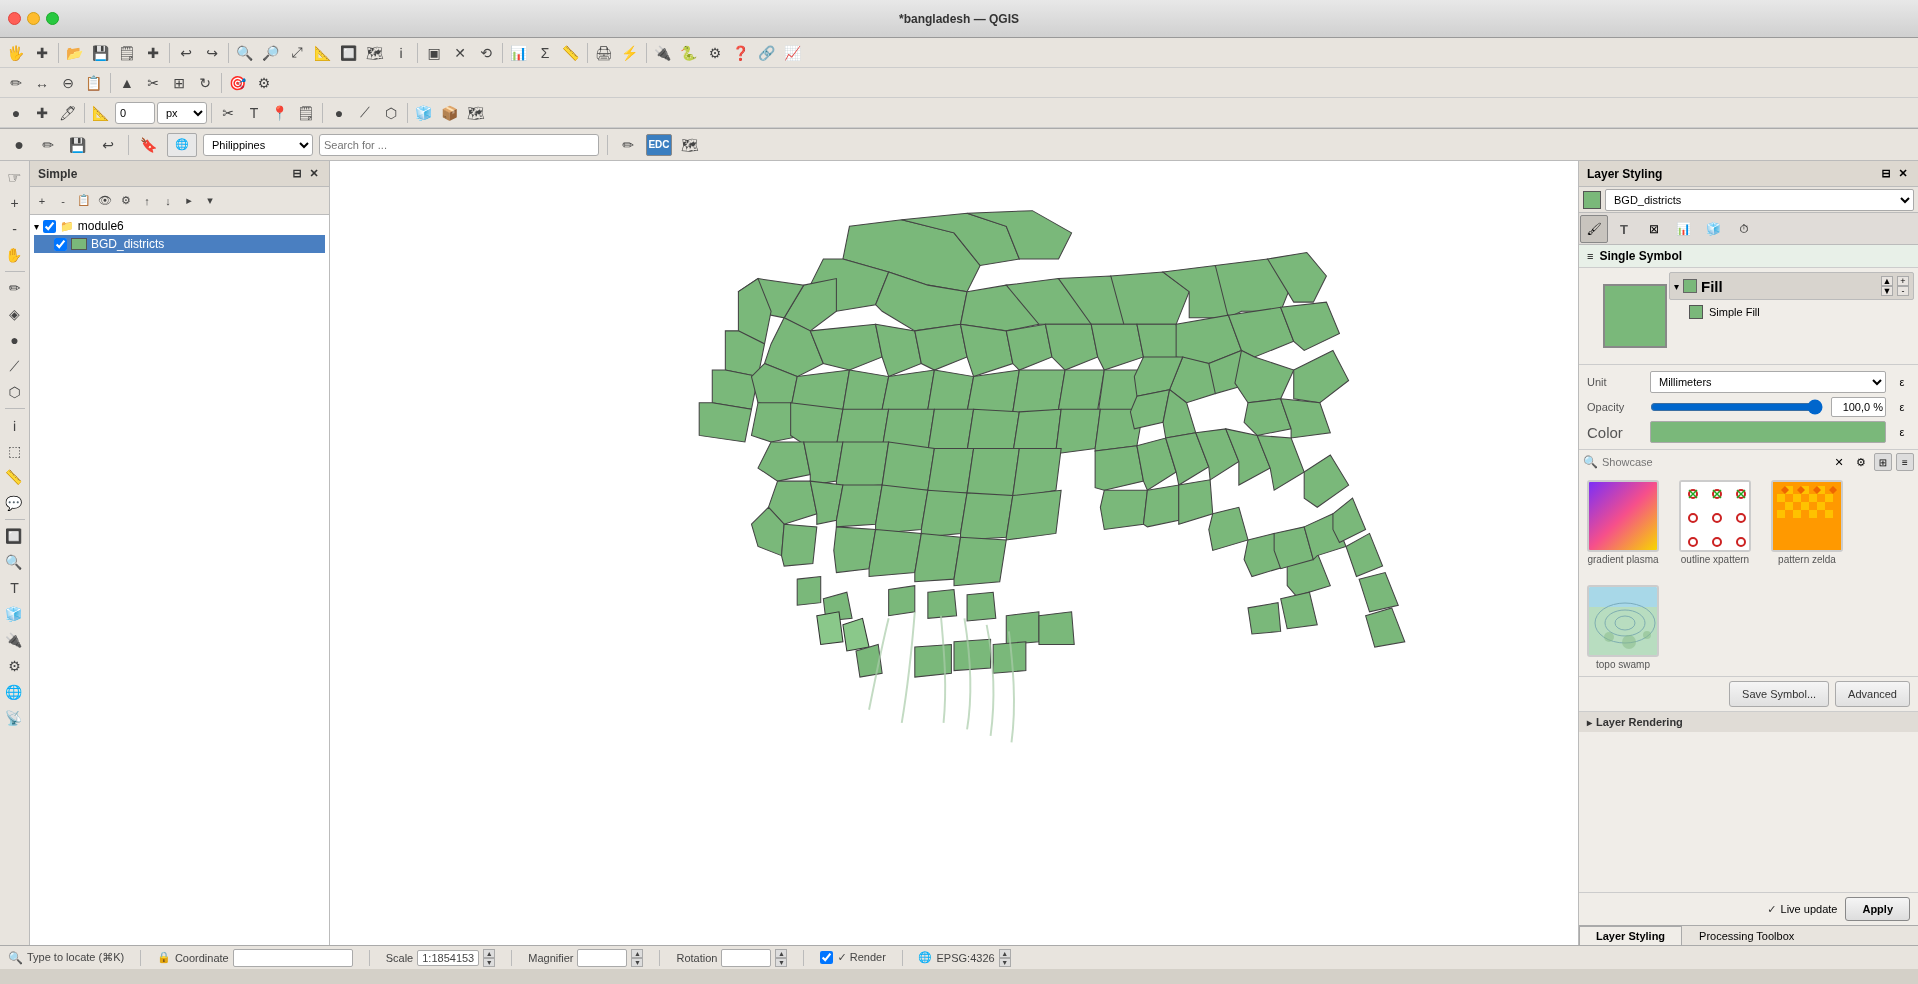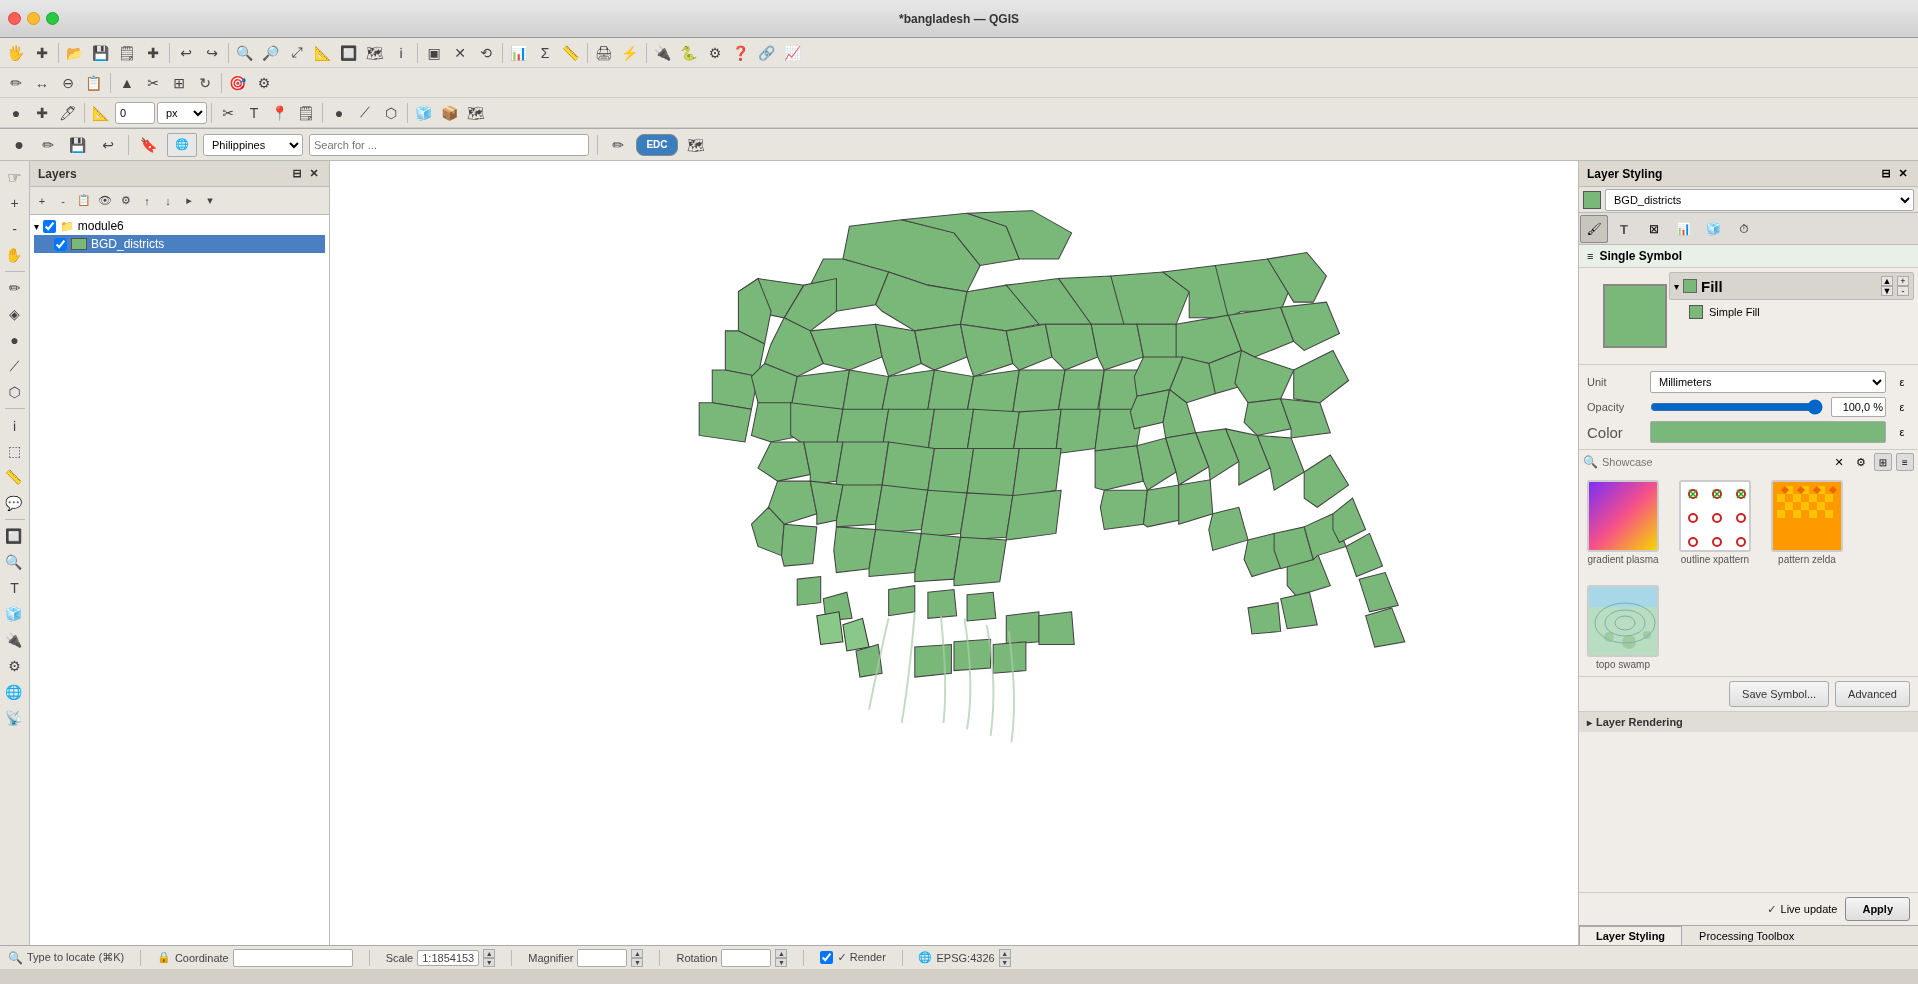--- a/index.html
+++ b/index.html
@@ -171,27 +171,27 @@
 </div>
 
 <div style="height:32px; background:#e8e4de; border-bottom:1px solid #bbb; display:flex; align-items:center; gap:6px; padding:0 8px;">
   <div class="tb-btn" style="width:22px; height:22px; font-size:16px;">●</div>
   <div class="tb-btn">✏</div>
   <div class="tb-btn">💾</div>
   <div class="tb-btn">↩</div>
   <div class="tb-separator"></div>
   <div class="tb-btn">🔖</div>
   <div class="tb-btn" style="font-size:11px; width:30px; background:#e8e8e8; border:1px solid #aaa; border-radius:2px; display:flex; align-items:center; justify-content:center;">🌐</div>
-  <select class="tb-input" style="width:100px;">
+  <select class="tb-input" style="width:110px;">
     <option>Philippines</option>
   </select>
   <input type="text" class="tb-input" style="width: 280px;" placeholder="Search for ...">
   <div class="tb-separator"></div>
   <div class="tb-btn">✏</div>
-  <div style="width:42px; height:22px; border:1px solid #888; background:#3a7ec0; border-radius:8px; display:flex; align-items:center; justify-content:center; color:white; font-size:10px; font-weight:bold; cursor:pointer;">EDC</div>
+  <div style="width:26px; height:22px; border:1px solid #888; background:#3a7ec0; border-radius:2px; display:flex; align-items:center; justify-content:center; color:white; font-size:10px; font-weight:bold; cursor:pointer;">EDC</div>
   <div class="tb-btn">🗺</div>
 </div>
 
 <div id="main" style="display:flex; height:calc(984px - 22px - 92px - 32px - 30px - 24px);">
 
   <div id="left-toolbar">
     <div class="tb-btn" style="font-size:16px;">☞</div>
     <div class="tb-btn">+</div>
     <div class="tb-btn">-</div>
     <div class="tb-btn">✋</div>
@@ -212,21 +212,21 @@
     <div class="tb-btn">T</div>
     <div class="tb-btn">🧊</div>
     <div class="tb-btn">🔌</div>
     <div class="tb-btn">⚙</div>
     <div class="tb-btn">🌐</div>
     <div class="tb-btn">📡</div>
   </div>
 
   <div id="layers-panel">
     <div id="layers-header">
-      <span>Layers</span>
+      <span>Simple</span>
       <div style="display:flex; gap:3px;">
         <div style="width:14px; height:14px; display:flex; align-items:center; justify-content:center; cursor:pointer; font-size:11px;">⊟</div>
         <div style="width:14px; height:14px; display:flex; align-items:center; justify-content:center; cursor:pointer; font-size:11px;">✕</div>
       </div>
     </div>
     <div id="layers-toolbar">
       <div class="tb-btn" style="width:20px; height:20px; font-size:11px;">+</div>
       <div class="tb-btn" style="width:20px; height:20px; font-size:11px;">-</div>
       <div class="tb-btn" style="width:20px; height:20px; font-size:11px;">📋</div>
       <div class="tb-btn" style="width:20px; height:20px; font-size:11px;">👁</div>

